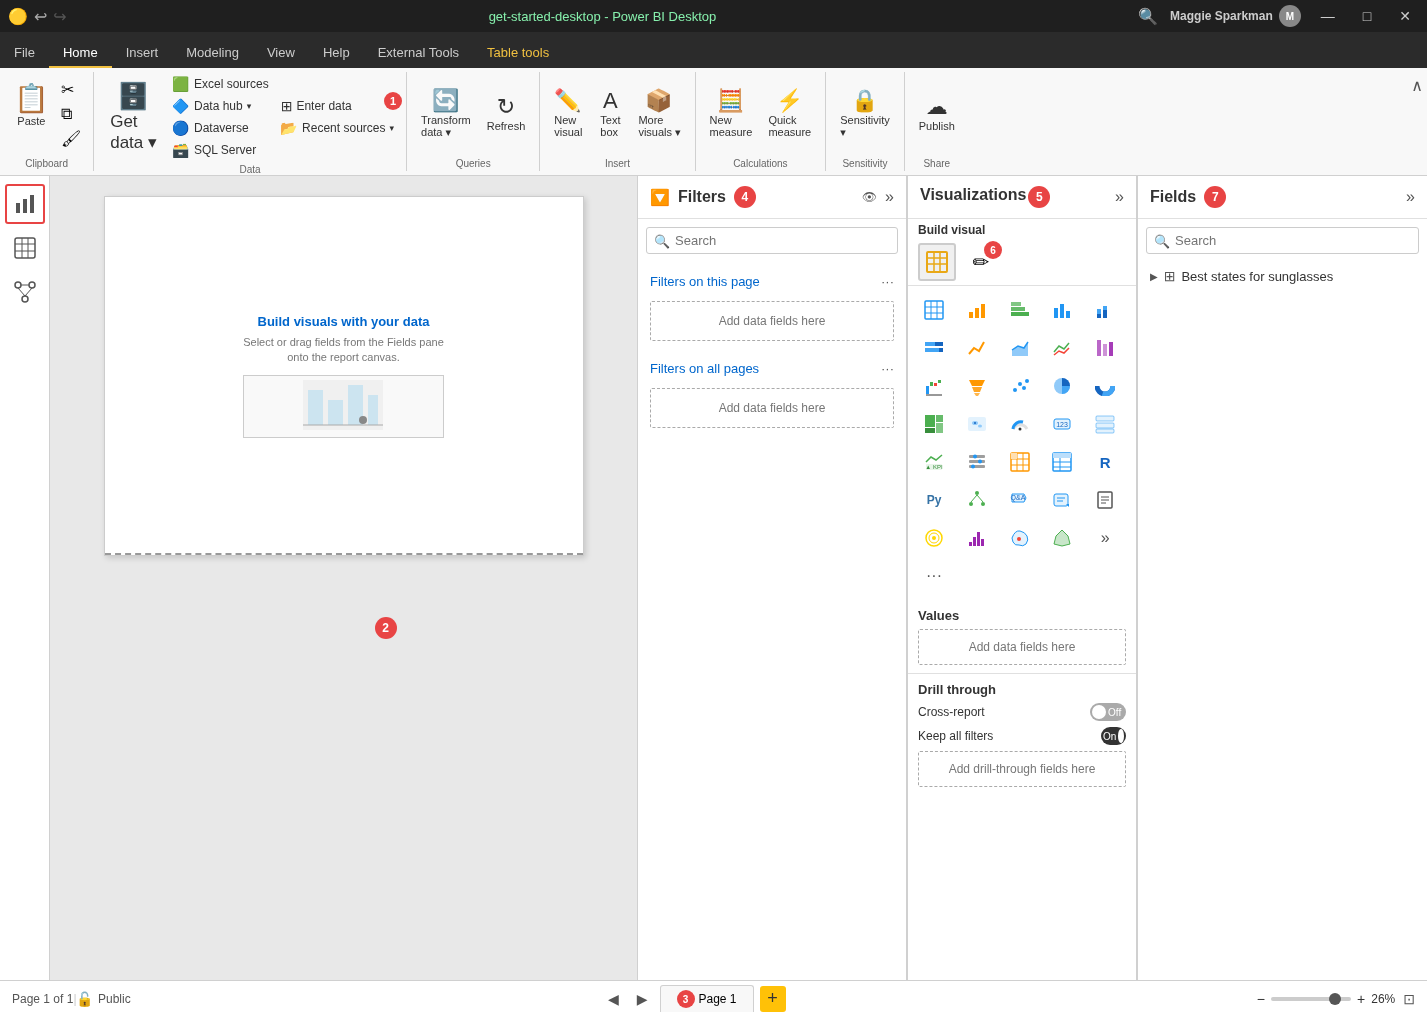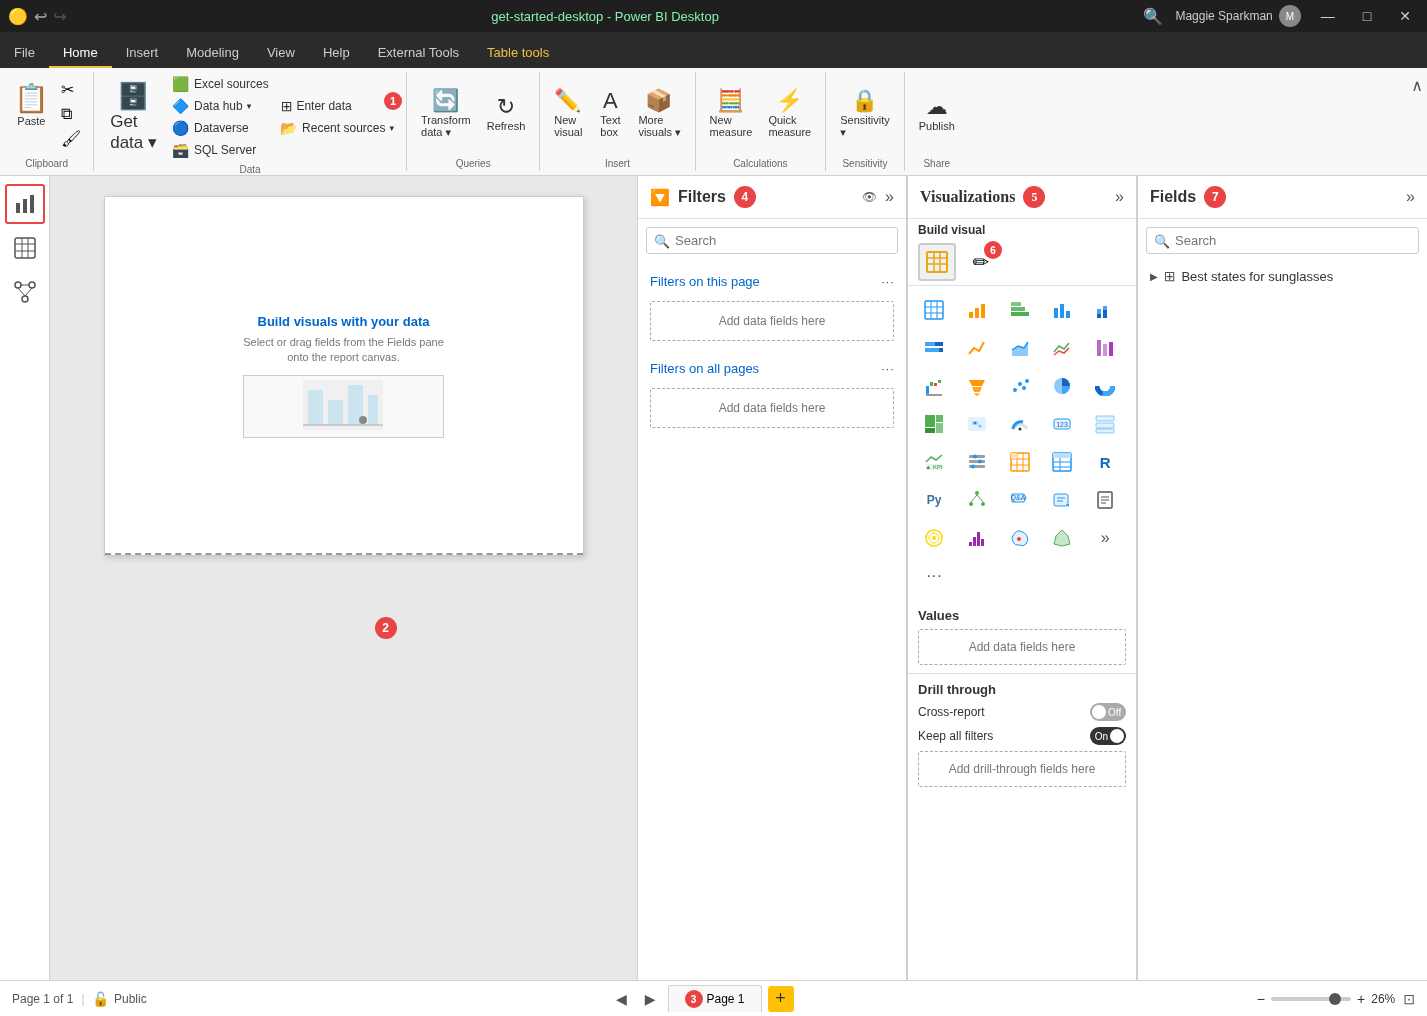--- a/index.html
+++ b/index.html
@@ -4,21 +4,21 @@
   <style>
     * { box-sizing: border-box; margin: 0; padding: 0; }
     body { font-family: 'Segoe UI', Arial, sans-serif; font-size: 12px; background: #f3f3f3; overflow: hidden; width: 1427px; height: 1016px; display: flex; flex-direction: column; }
 
     
     .title-bar { background: #1f1f1f; color: #fff; height: 32px; display: flex; align-items: center; justify-content: space-between; padding: 0 8px; flex-shrink: 0; }
     .title-bar-left { display: flex; align-items: center; gap: 6px; }
     .title-bar-icon { font-size: 16px; }
     .title-bar-center { flex: 1; text-align: center; font-size: 13px; color: #86efac; }
     .title-bar-right { display: flex; align-items: center; gap: 12px; }
-    .title-bar-user { display: flex; align-items: center; gap: 6px; color: #ccc; font-size: 12px; }
+    .title-bar-user { display: flex; align-items: center; gap: 6px; color: #ccc; font-size: 12px; font-weight: bold; }
     .user-avatar { width: 22px; height: 22px; border-radius: 50%; background: #888; display: flex; align-items: center; justify-content: center; font-size: 10px; color: #fff; overflow: hidden; }
     .title-btn { color: #ccc; background: none; border: none; font-size: 14px; cursor: pointer; padding: 2px 8px; }
 
     
     .ribbon-tabs { background: #2b2b2b; display: flex; align-items: flex-end; height: 36px; flex-shrink: 0; }
     .ribbon-tab { color: #ccc; padding: 6px 14px; font-size: 13px; cursor: pointer; border-bottom: 2px solid transparent; }
     .ribbon-tab.active { color: #fff; border-bottom: 2px solid #f0c040; }
     .ribbon-tab.highlight { color: #f0c040; }
 
     
@@ -80,38 +80,38 @@
     .viz-grid { display: grid; grid-template-columns: repeat(5, 1fr); gap: 2px; padding: 6px 8px; }
     .viz-grid-btn { width: 36px; height: 36px; display: flex; align-items: center; justify-content: center; cursor: pointer; border-radius: 3px; font-size: 16px; color: #444; }
     .viz-values-section { padding: 8px 10px; }
     .viz-values-label { font-size: 13px; font-weight: 600; color: #333; margin-bottom: 6px; }
     .viz-drop-zone { border: 1px dashed #aaa; border-radius: 2px; padding: 10px; text-align: center; color: #777; font-size: 12px; }
     .viz-drill-section { padding: 8px 10px; border-top: 1px solid #e0e0e0; }
     .viz-drill-label { font-size: 13px; font-weight: 600; color: #333; margin-bottom: 6px; }
     .viz-drill-row { display: flex; align-items: center; justify-content: space-between; margin-bottom: 6px; font-size: 12px; color: #333; }
     .toggle-off { background: #aaa; border-radius: 10px; width: 36px; height: 18px; display: flex; align-items: center; padding: 2px; cursor: pointer; }
     .toggle-off .knob { width: 14px; height: 14px; background: #fff; border-radius: 50%; margin-left: 0; }
-    .toggle-on { background: #333; border-radius: 10px; width: 36px; height: 18px; display: flex; align-items: center; padding: 2px; cursor: pointer; justify-content: flex-end; }
+    .toggle-on { background: #333; border-radius: 10px; width: 25px; height: 18px; display: flex; align-items: center; padding: 2px; cursor: pointer; justify-content: flex-end; }
     .toggle-on .knob { width: 14px; height: 14px; background: #fff; border-radius: 50%; }
     .viz-drill-add { border: 1px dashed #aaa; border-radius: 2px; padding: 10px; text-align: center; color: #777; font-size: 12px; margin-top: 4px; }
 
     
     .fields-panel { width: 290px; background: #fff; border-left: 1px solid #d0d0d0; display: flex; flex-direction: column; flex-shrink: 0; }
     .fields-item { display: flex; align-items: center; gap: 6px; padding: 6px 12px; cursor: pointer; }
     .fields-chevron { font-size: 10px; color: #555; }
     .fields-item-label { font-size: 13px; color: #333; }
 
     
     .bottom-bar { height: 36px; background: #fff; border-top: 1px solid #d0d0d0; display: flex; align-items: center; justify-content: space-between; padding: 0 12px; flex-shrink: 0; }
     .page-tabs { display: flex; align-items: center; gap: 6px; }
     .nav-btn { background: none; border: none; cursor: pointer; color: #555; font-size: 14px; padding: 2px 6px; }
     .page-tab { padding: 4px 16px; background: #e0e0e0; border-radius: 3px 3px 0 0; font-size: 12px; cursor: pointer; }
     .page-tab.active { background: #f8f8f8; border: 1px solid #d0d0d0; border-bottom: none; }
     .add-page-btn { width: 26px; height: 26px; background: #ffc107; border: none; border-radius: 3px; cursor: pointer; font-size: 18px; display: flex; align-items: center; justify-content: center; color: #333; }
-    .status-bar-left { display: flex; align-items: center; gap: 8px; font-size: 12px; color: #555; }
+    .status-bar-left { display: flex; align-items: center; gap: 0; font-size: 12px; color: #555; }
     .status-bar-right { display: flex; align-items: center; gap: 8px; }
     .zoom-bar { display: flex; align-items: center; gap: 6px; font-size: 12px; color: #333; }
     .zoom-icon { font-size: 14px; cursor: pointer; }
     .zoom-slider { width: 80px; height: 4px; background: #ccc; border-radius: 2px; position: relative; cursor: pointer; }
     .zoom-thumb { position: absolute; right: 10px; top: -4px; width: 12px; height: 12px; background: #555; border-radius: 50%; }
     .fit-icon { font-size: 14px; cursor: pointer; color: #555; }
 
     .chevron-icon { font-size: 16px; cursor: pointer; color: #555; }
     .ellipsis { color: #555; cursor: pointer; }
 
@@ -371,21 +371,21 @@
       <div class="filters-section-header">
         <span>Filters on all pages</span>
         <span class="ellipsis">···</span>
       </div>
       <div class="filters-drop-zone">Add data fields here</div>
     </div>
   </div>
 
   <div class="viz-panel">
     <div class="panel-header">
-      <div style="display:flex;align-items:center;gap:8px;font-family:Liberation Serif, serif;">
+      <div style="display:flex;align-items:flex-start;gap:2px;">
         <span class="panel-title">Visualizations</span>
         <div class="num-badge">5</div>
       </div>
       <span class="chevron-icon">»</span>
     </div>
     <div style="padding:4px 10px 2px;">
       <span style="font-size:12px;font-weight:600;color:#333;">Build visual</span>
     </div>
     <div class="viz-selected-icons">
       <div class="viz-icon-btn active">

